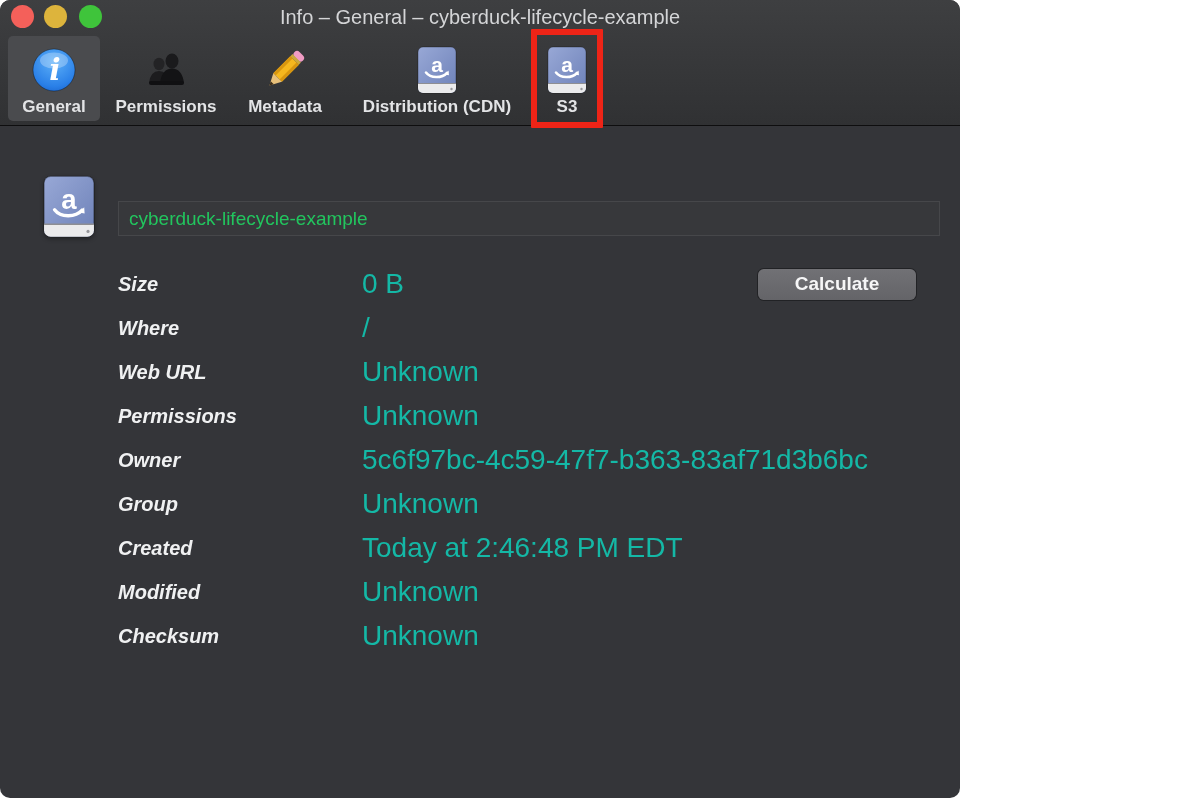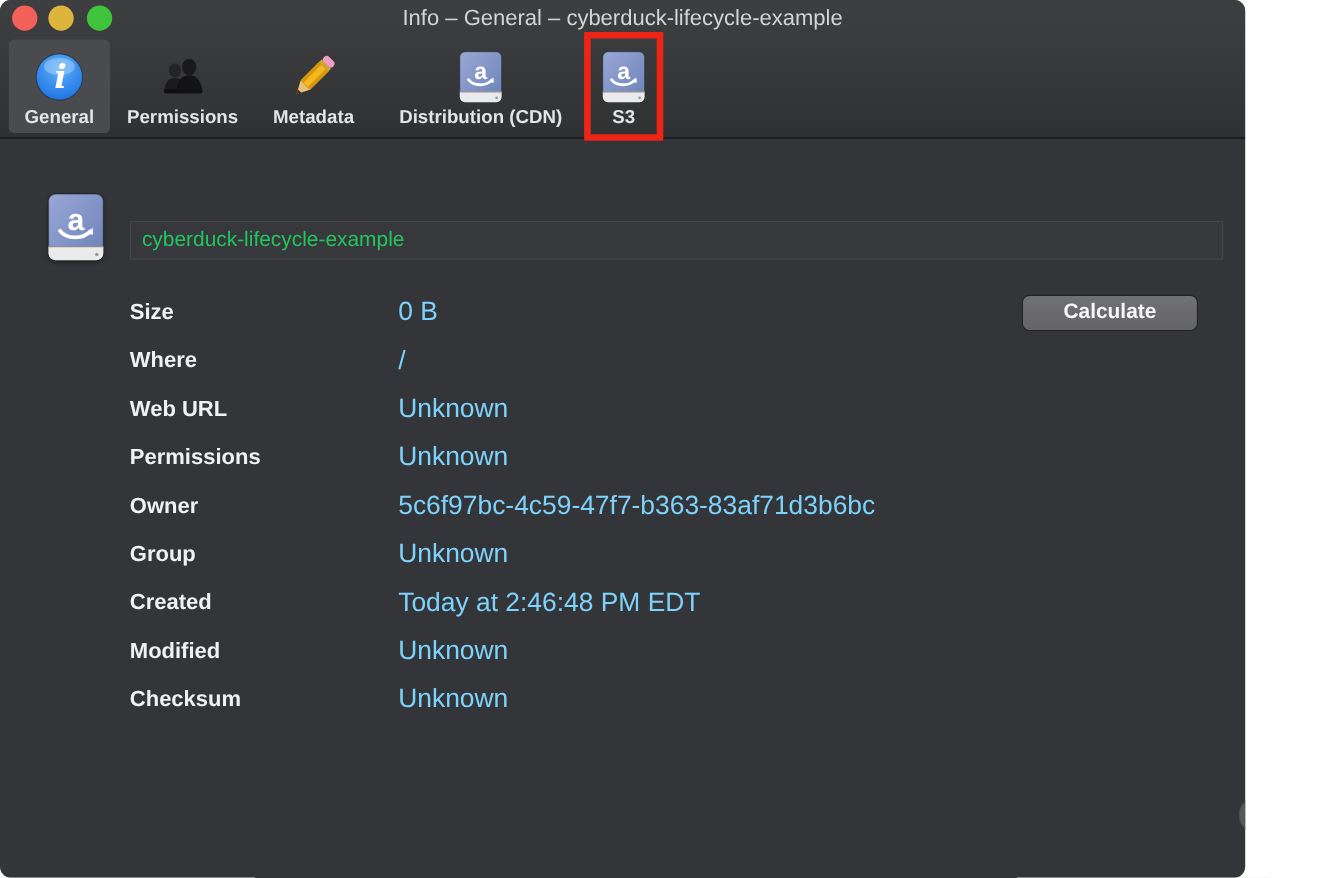--- a/index.html
+++ b/index.html
@@ -1,16 +1,16 @@
 <!DOCTYPE html>
 <html><head>
 <meta charset="utf-8">
 <style>
   html,body{margin:0;padding:0;background:#ffffff;font-family:"Liberation Sans",sans-serif;}
-  .window{position:relative;width:1132px;height:798px;background:#343539;border-radius:10px;overflow:hidden;
+  .window{position:relative;width:960px;height:798px;background:#343539;border-radius:10px;overflow:hidden;
           -webkit-font-smoothing:antialiased;}
   
   .header{position:absolute;top:0;left:0;right:0;height:125px;
           background:linear-gradient(#3e3f41,#303133);border-bottom:1px solid #0e0e0f;}
   .titlebar{position:relative;height:33px;}
   .traffic{position:absolute;top:5px;width:23px;height:23px;border-radius:50%;}
   .tl-close{left:11px;background:#f4605a;}
   .tl-min{left:44px;background:#ddb43c;}
   .tl-zoom{left:79px;background:#3fc43b;}
   .title{position:absolute;left:0;right:0;top:0;height:33px;line-height:35px;text-align:center;
@@ -29,22 +29,22 @@
   .red-annot{position:absolute;left:-4px;right:-4px;top:-7px;bottom:-7px;border:6px solid #ee2417;
              border-radius:1px;pointer-events:none;}
   
   .content{position:absolute;top:126px;left:0;right:0;bottom:0;}
   .big-icon{position:absolute;left:40px;top:49px;filter:drop-shadow(0 2px 2px rgba(0,0,0,.35));}
   .name-field{position:absolute;left:118px;right:20px;top:75px;height:35px;background:#37383b;
               border:1px solid #46474a;color:#22c55e;font-size:19px;padding:0 10px;box-sizing:border-box;
               font-family:"Liberation Sans",sans-serif;}
   .rows{position:absolute;left:118px;right:44px;top:136px;}
   .row{height:44px;display:flex;align-items:center;}
-  .row .k{width:244px;flex:0 0 244px;font-weight:bold;color:#f0f1f2;font-size:20px;}
-  .row .v{color:#7dd3fc;font-size:24px;white-space:nowrap;}
+  .row .k{width:244px;flex:0 0 244px;font-weight:bold;color:#f0f1f2;font-size:20px;font-style:italic;}
+  .row .v{color:#14b8a6;font-size:28px;white-space:nowrap;}
   .calc-btn{margin-left:auto;width:158px;height:31px;border-radius:6px;border:none;
             background:linear-gradient(#717175,#646468);color:#f6f6f7;font-size:19px;
             font-family:"Liberation Sans",sans-serif;box-shadow:0 0 0 1px rgba(0,0,0,.35);font-weight:bold;}
   .help-btn{position:absolute;left:1126px;top:598px;width:32px;height:32px;border-radius:50%;
             background:#58585b;border:1px solid #4b4b4e;color:#e3e3e5;font-size:20px;font-weight:bold;
             display:flex;align-items:center;justify-content:center;}
   svg text{font-family:"Liberation Sans",sans-serif;}
 </style>
 </head>
 <body>

